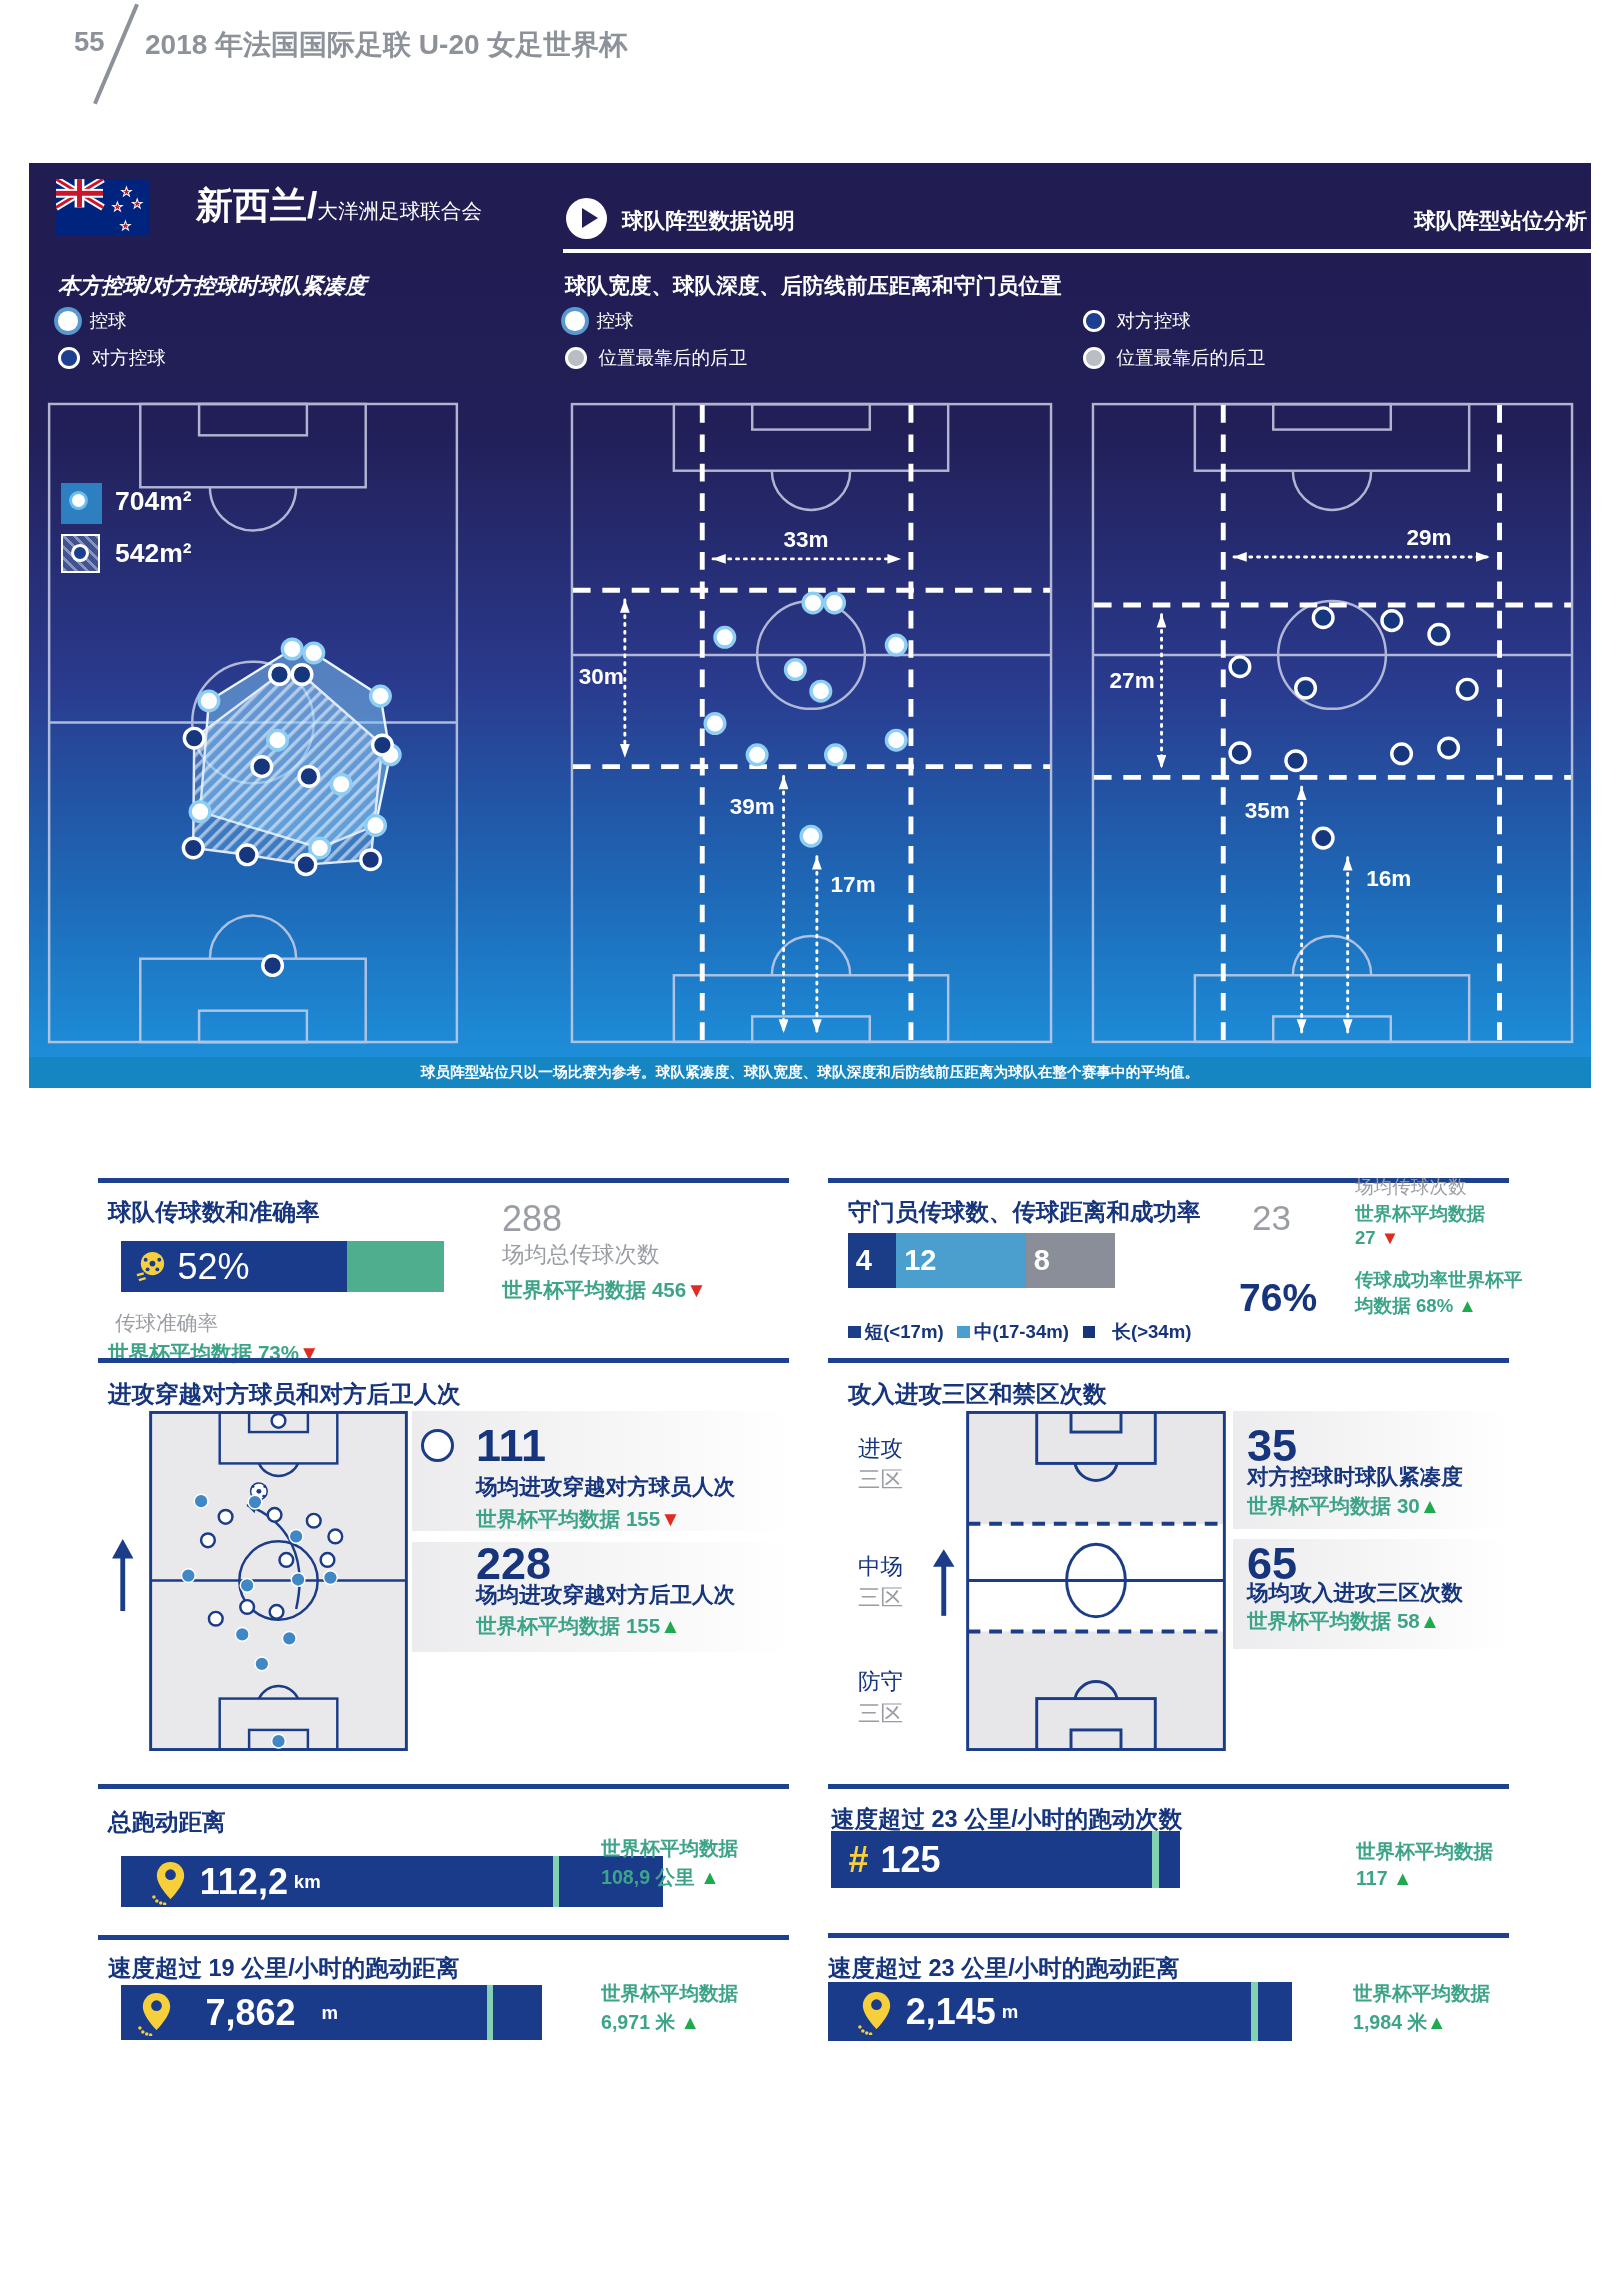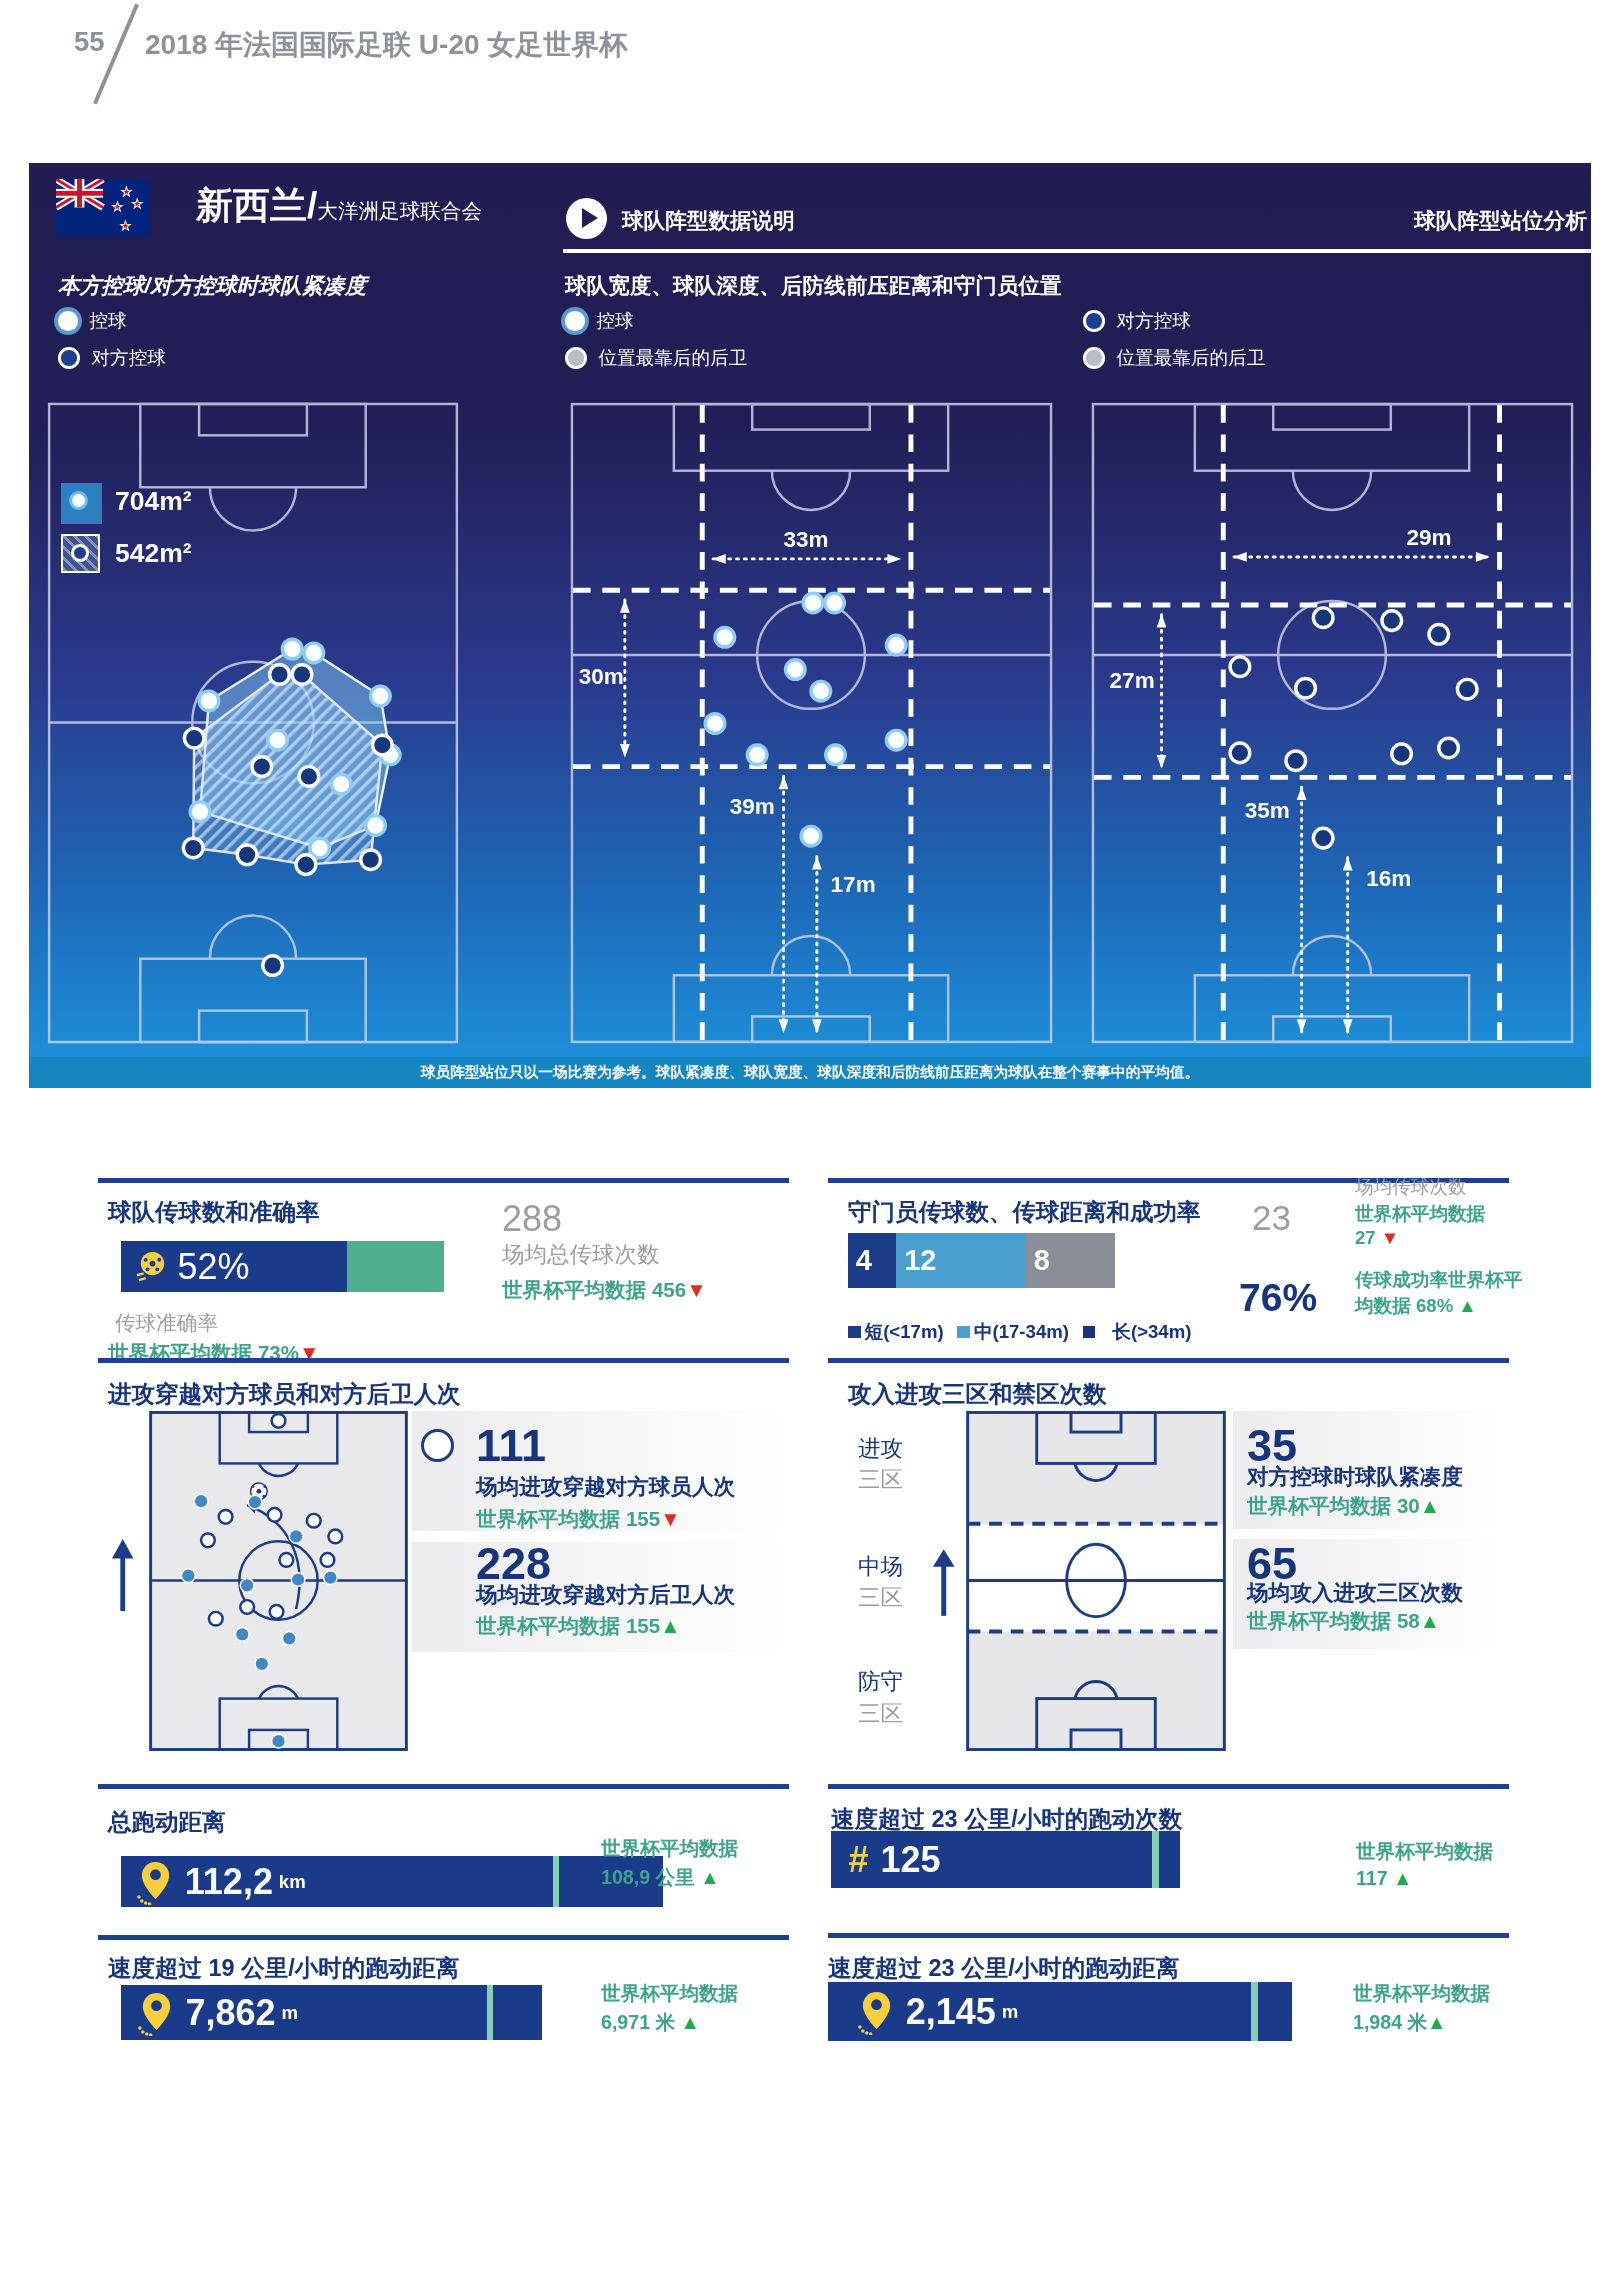--- a/index.html
+++ b/index.html
@@ -446,21 +446,21 @@
     <span>世界杯平均数据</span> <span>30</span><span class="tri-up">▲</span>
   </div>
   <div class="bignum" style="left:1247px;top:1541px;">65</div>
   <div class="statlabel" style="left:1247px;top:1578px;">场均攻入进攻三区次数</div>
   <div class="avgline" style="left:1247px;top:1607px;">
     <span>世界杯平均数据</span> <span>58</span><span class="tri-up">▲</span>
   </div>
 
   <div class="rule" style="left:98px;top:1784px;width:691px;"></div>
   <div class="blocktitle" style="left:108px;top:1806px;">总跑动距离</div>
-  <div class="runbar" style="left:121px;top:1856px;width:542px;height:51px;padding-left:15px;box-sizing:border-box;">
+  <div class="runbar" style="left:121px;top:1856px;width:542px;height:51px;padding-left:30px;box-sizing:border-box;">
     <svg width="39" height="47" viewBox="0 0 40 48">
       <path d="M20,4 C12,4 6,10 6,18 c0,10 14,24 14,24 s14,-14 14,-24 C34,10 28,4 20,4 Z" fill="#f6cf3b"></path>
       <circle cx="20" cy="17" r="5.5" fill="#1a3a8a"></circle>
       <circle cx="3" cy="40" r="1.8" fill="#f6cf3b"></circle>
         <circle cx="6" cy="44" r="1.8" fill="#f6cf3b"></circle>
       <circle cx="10" cy="46" r="1.8" fill="#f6cf3b"></circle>
         <circle cx="14" cy="47" r="1.8" fill="#f6cf3b"></circle>
     </svg>
     <span class="val" style="margin-left:9.8px;">112,2</span>
     <span class="unit">km</span>
@@ -479,21 +479,21 @@
     <span class="val" style="margin-left:11.8px;">125</span>
   </div>
   <div class="marker" style="left:1152px;top:1831px;width:6.9px;height:57px;"></div>
   <div class="avgline" style="left:1356px;top:1838px;font-size:19.6px;">世界杯平均数据</div>
   <div class="avgline" style="left:1356px;top:1867px;font-size:19.6px;">
     <span>117</span>&nbsp;<span class="tri-up">▲</span>
   </div>
   <div class="rule" style="left:828px;top:1933px;width:681px;"></div>
 
   <div class="blocktitle" style="left:108px;top:1952px;">速度超过 19 公里/小时的跑动距离</div>
-  <div class="runbar" style="left:121px;top:1985px;width:421px;height:55px;padding-left:15.7px;box-sizing:border-box;">
+  <div class="runbar" style="left:121px;top:1985px;width:421px;height:55px;padding-left:15.7px;box-sizing:border-box;gap:20px;">
     <svg width="39" height="47" viewBox="0 0 40 48">
       <path d="M20,4 C12,4 6,10 6,18 c0,10 14,24 14,24 s14,-14 14,-24 C34,10 28,4 20,4 Z" fill="#f6cf3b"></path>
       <circle cx="20" cy="17" r="5.5" fill="#1a3a8a"></circle>
       <circle cx="3" cy="40" r="1.8" fill="#f6cf3b"></circle>
         <circle cx="6" cy="44" r="1.8" fill="#f6cf3b"></circle>
       <circle cx="10" cy="46" r="1.8" fill="#f6cf3b"></circle>
         <circle cx="14" cy="47" r="1.8" fill="#f6cf3b"></circle>
     </svg>
     <span class="val" style="margin-left:9.8px;">7,862</span>
     <span class="unit">m</span>

